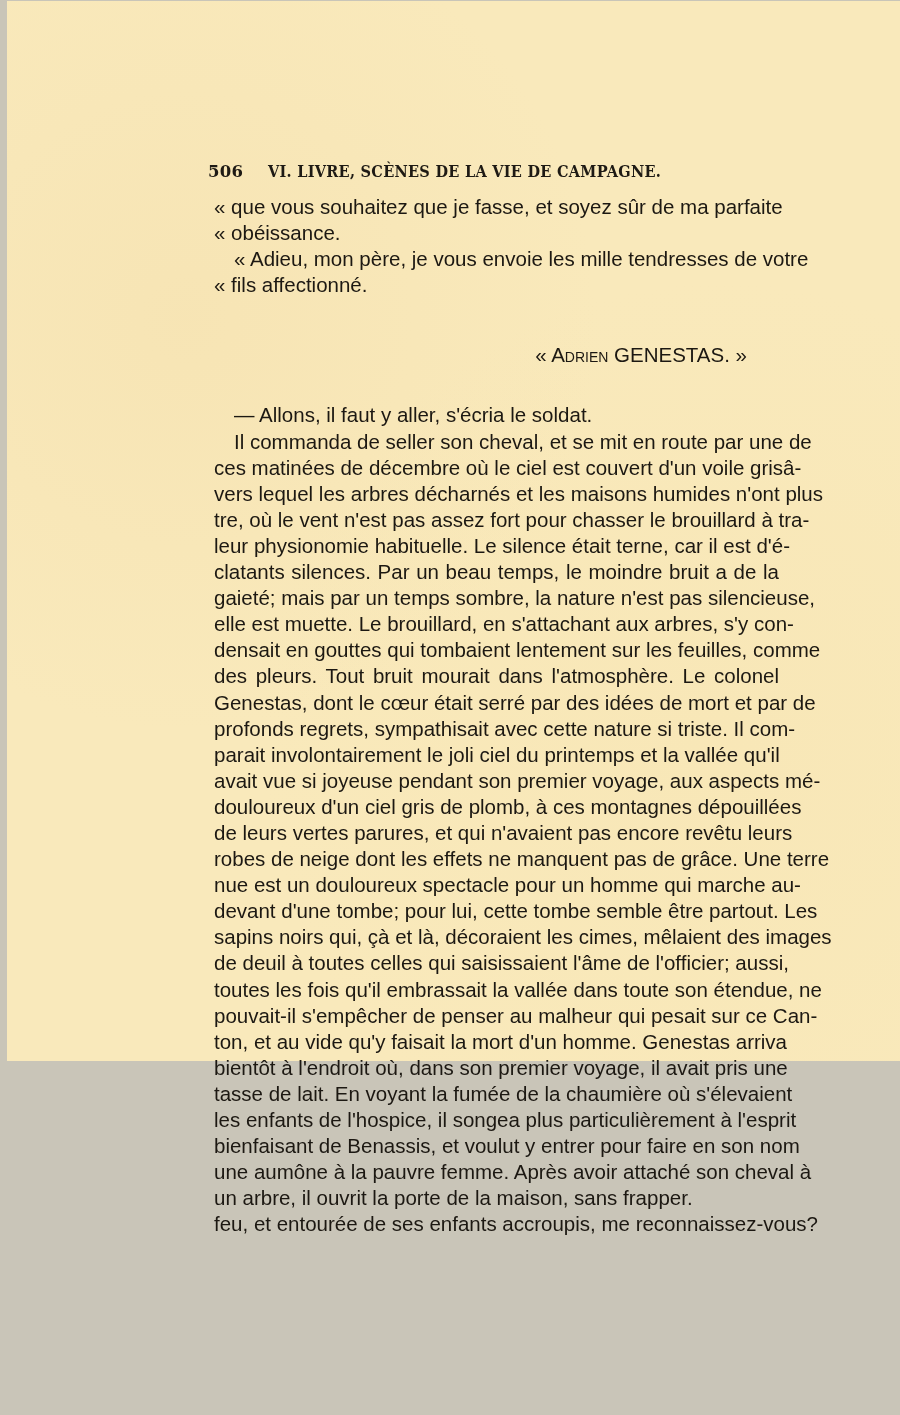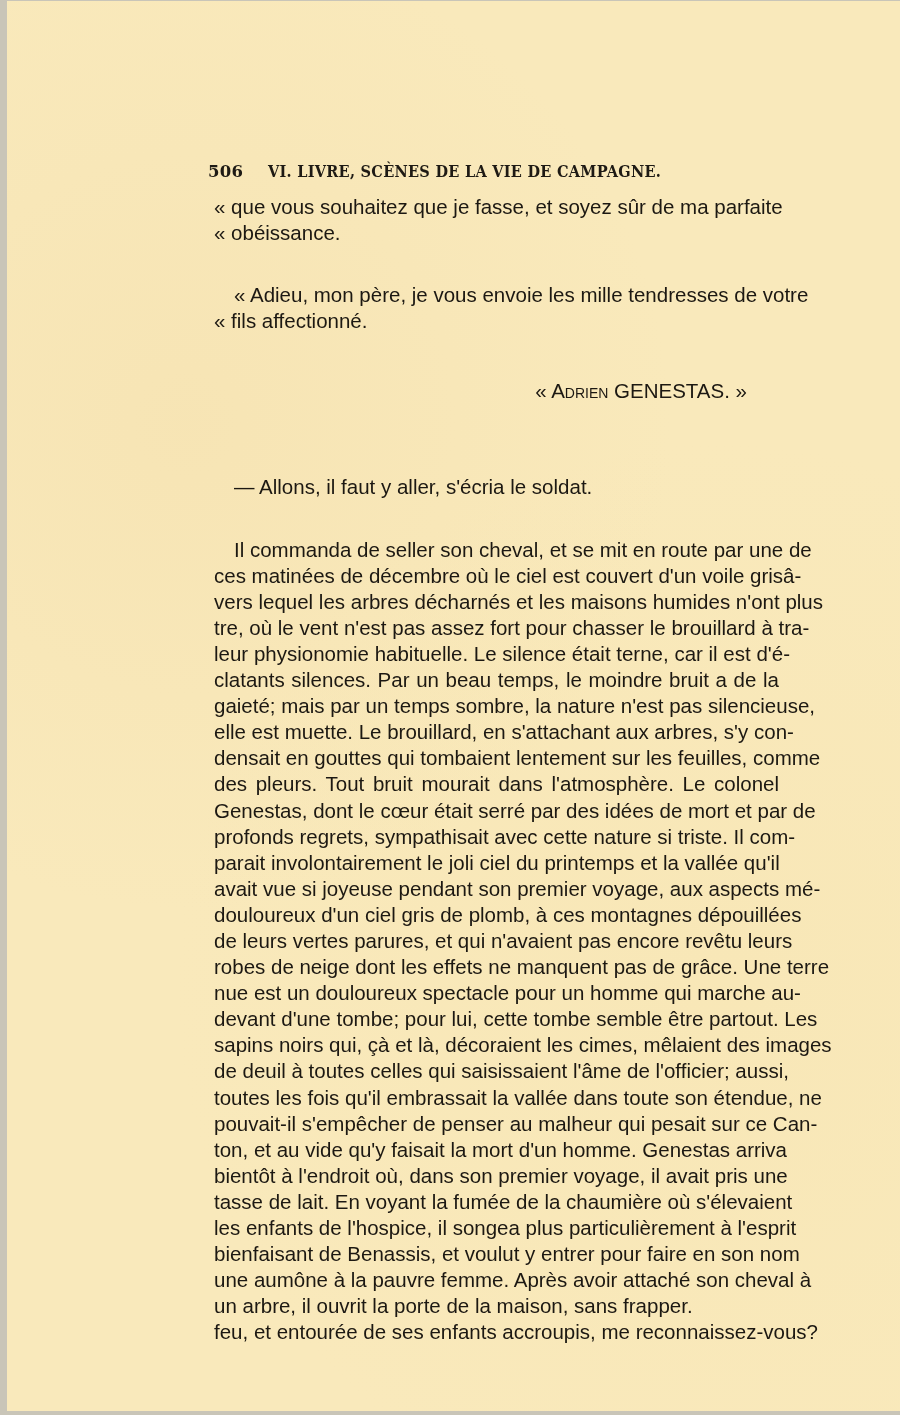--- a/index.html
+++ b/index.html
@@ -11,21 +11,21 @@
       height: 1415px;
       background: #c9c5b8;
       position: relative;
       overflow: hidden;
     }
     .page {
       position: absolute;
       left: 7px;
       top: 1px;
       width: 893px;
-      height: 1410px;
+      height: 1060px;
       background: #f9e9bb;
       background-image:
         radial-gradient(circle at 20% 30%, rgba(240,215,160,0.25) 0, rgba(240,215,160,0) 40%),
         radial-gradient(circle at 80% 70%, rgba(245,225,170,0.25) 0, rgba(245,225,170,0) 45%);
     }
     .running-head {
       position: absolute;
       left: 201px;
       top: 157px;
       width: 572px;
@@ -64,21 +64,20 @@
       white-space: nowrap;
       text-align: justify;
       text-align-last: justify;
       transform-origin: left center;
     }
     .line.last {
       text-align-last: left;
     }
     .line.indent {
       padding-left: 20px;
-      margin-top: 36px;
     }
     .line.right {
       text-align: right;
       text-align-last: right;
       padding-right: 32px;
     }
     .spacer {
       height: 34px;
     }
     .sc {

